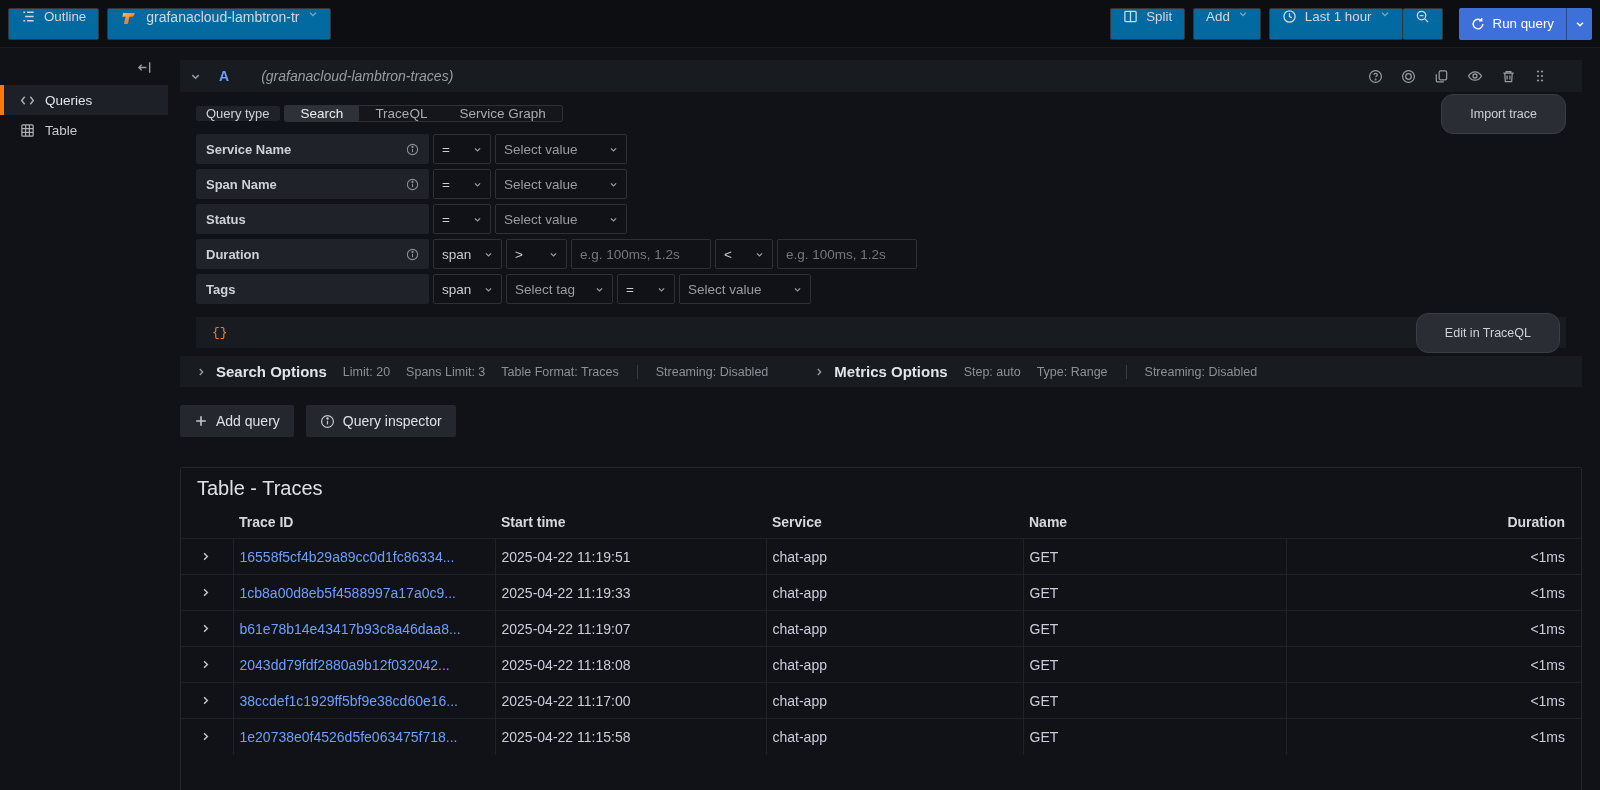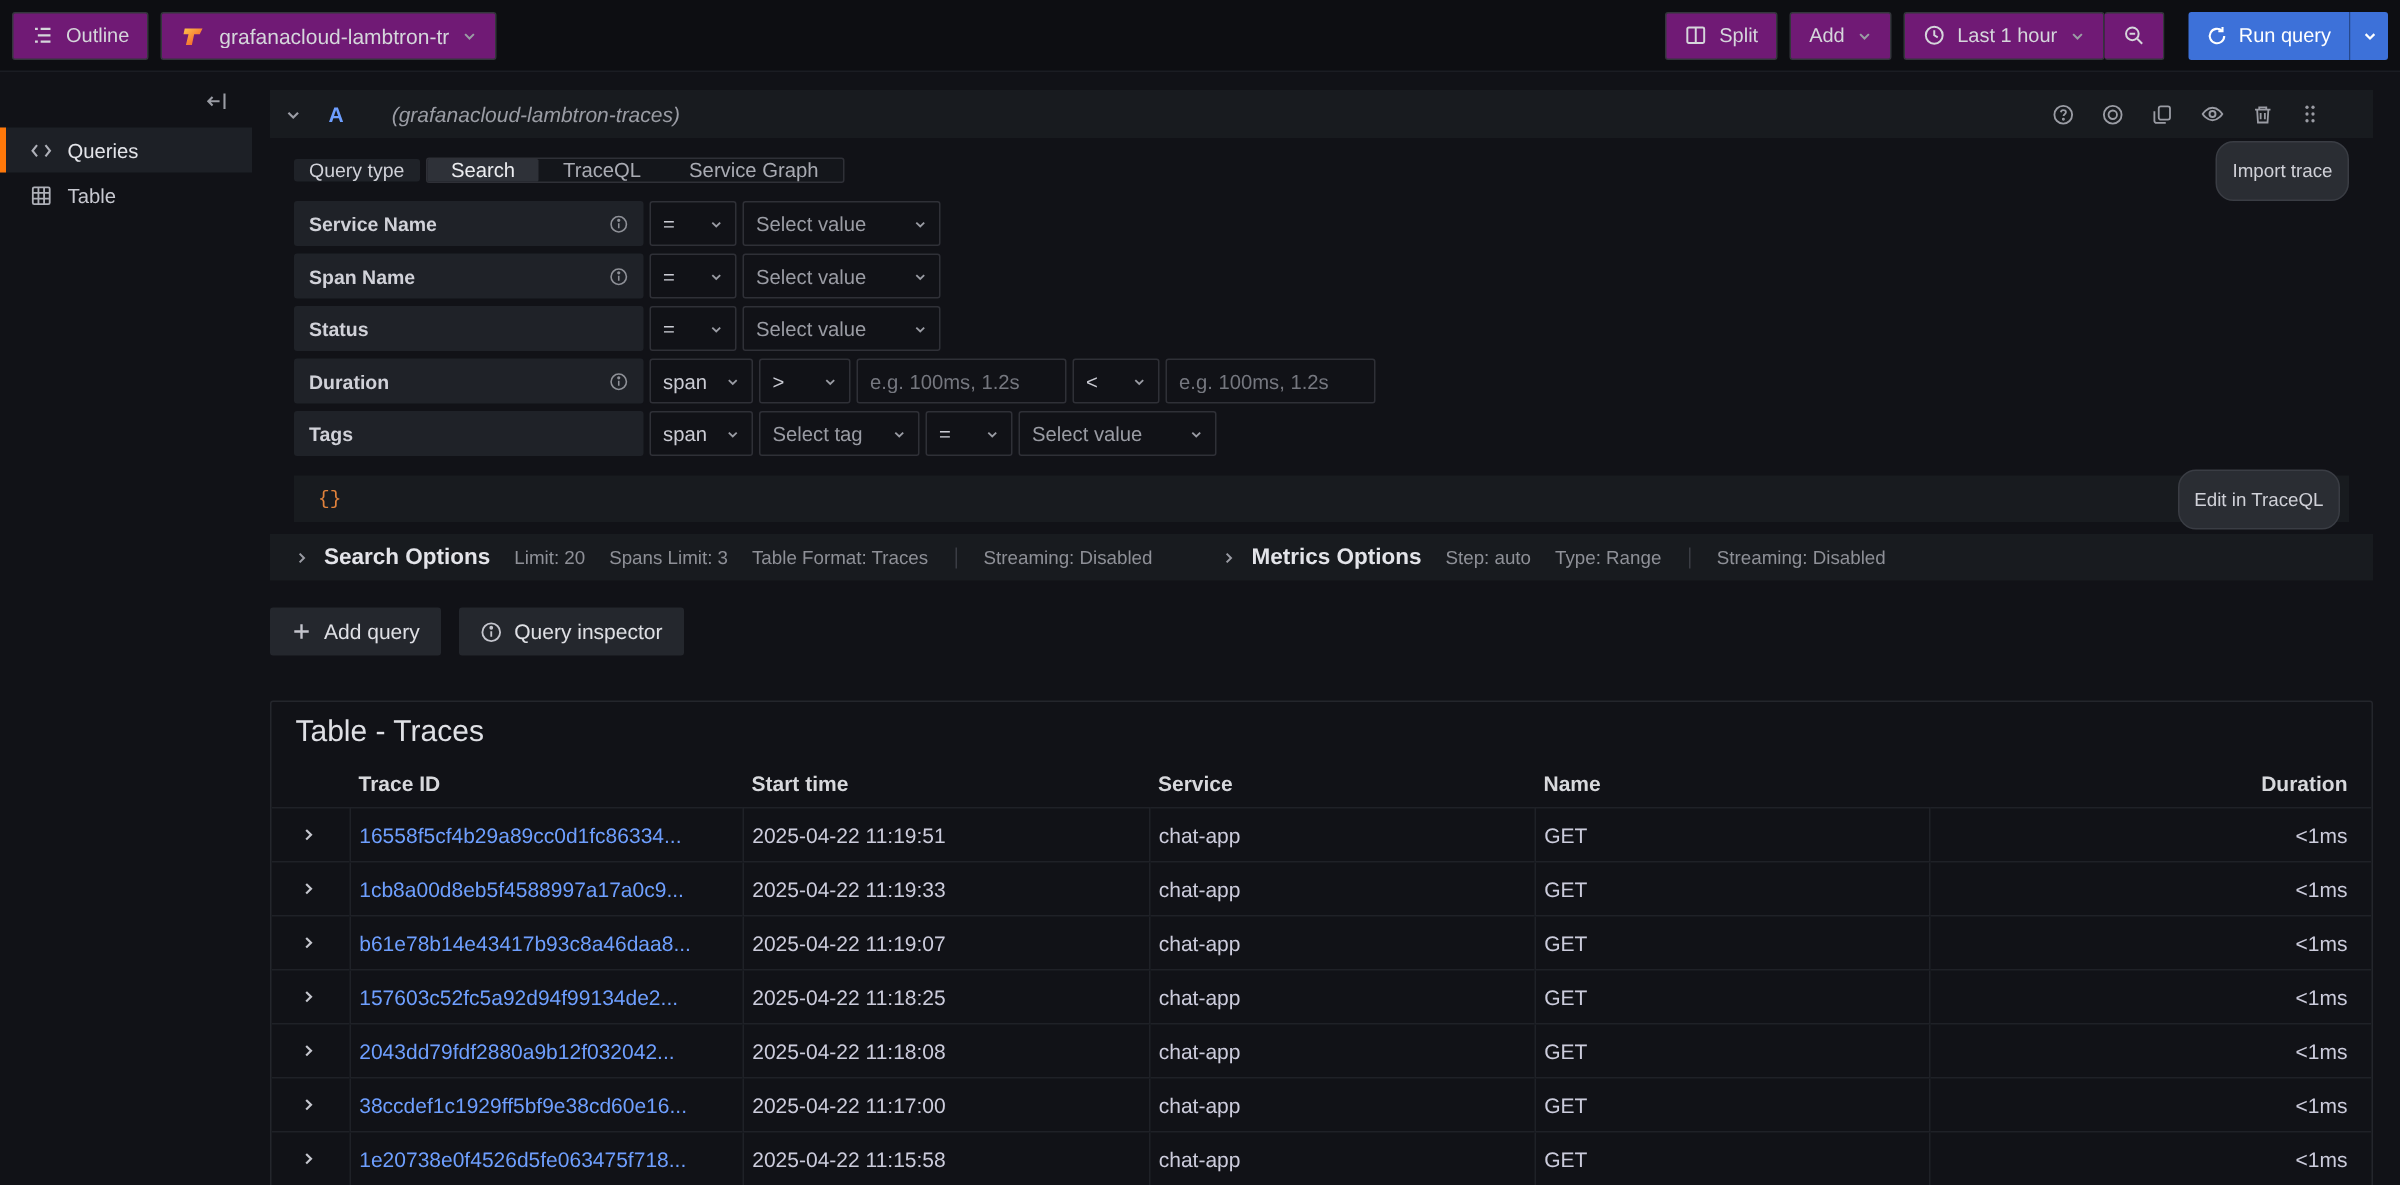--- a/index.html
+++ b/index.html
@@ -11,22 +11,22 @@
   }
   .icon { display:inline-flex; align-items:center; justify-content:center; flex:none; }
   svg { display:block; }
 
   
   .topbar {
     height:48px; background:#0d0e12; border-bottom:1px solid #1b1d23;
     display:flex; align-items:center; padding:0 8px; gap:8px;
   }
   .tb-btn {
-    height:32px; display:flex; align-items:center; gap:8px; padding:0 12px;
-    background:#701a75; border:1px solid #34363c; border-radius:2px;
+    height:32px; display:flex; align-items:flex-start; gap:8px; padding:0 12px;
+    background:#0369a1; border:1px solid #34363c; border-radius:2px;
     color:#d5d6db; font-weight:500; cursor:pointer; white-space:nowrap;
   }
   .ds-picker { width:224px; justify-content:flex-start; }
   .ds-picker .ds-name { flex:1; overflow:hidden; white-space:nowrap; font-weight:500; }
   .tb-spacer { flex:1; }
   .tb-group { display:flex; }
   .tb-group .tb-btn + .tb-btn { border-left:none; }
   .run-group { display:flex; margin-left:8px; }
   .run-btn {
     height:32px; display:flex; align-items:center; gap:8px; padding:0 12px;
@@ -91,21 +91,21 @@
 
   .tabs-row { display:flex; align-items:center; justify-content:space-between; margin-bottom:5px; height:31px; }
   .tabs-left { display:flex; align-items:center; gap:4px; height:30px; }
   .radio-group { display:flex; border:1px solid #2f3037; border-radius:2px; background:#14161b; }
   .radio-item {
     display:flex; align-items:center; padding:0 16px; color:#a9abb3; font-weight:500;
     font-size:13.5px; cursor:pointer; border-radius:1px;
   }
   .radio-item.active { background:#2e3138; color:#ecedf0; }
   .sm-btn {
-    height:40px; display:flex; align-items:center; gap:6px; padding:0 10px;
+    height:40px; display:flex; align-items:center; gap:6px; padding:0 28px;
     background:#2a2d33; border:1px solid #3a3d44; border-radius:12px;
     color:#d0d1d8; font-size:12.5px; font-weight:500; cursor:pointer; align-self:center;
   }
 
   .traceql-row {
     margin:13px 0 0 0; height:31px; background:#181b1f; display:flex;
     align-items:center; justify-content:space-between; padding:0 6px 0 16px;
   }
   .traceql-code { color:#e0823c; font-family:"Liberation Mono","DejaVu Sans Mono",monospace; font-size:13px; }
 
@@ -614,32 +614,20 @@
             <td>chat-app</td>
             <td>GET</td>
             <td>&lt;1ms</td>
           </tr>
           <tr>
             <td class="expand-cell"><span class="icon">
                   <svg width="11" height="11" viewBox="0 0 12 12" fill="none" stroke="currentColor" stroke-width="1.6">
                     <path d="M4.5 2.5L8 6l-3.5 3.5"></path>
                   </svg>
                 </span></td>
-            <td><a class="trace-link">157603c52fc5a92d94f99134de2...</a></td>
-            <td>2025-04-22 11:18:25</td>
-            <td>chat-app</td>
-            <td>GET</td>
-            <td>&lt;1ms</td>
-          </tr>
-          <tr>
-            <td class="expand-cell"><span class="icon">
-                  <svg width="11" height="11" viewBox="0 0 12 12" fill="none" stroke="currentColor" stroke-width="1.6">
-                    <path d="M4.5 2.5L8 6l-3.5 3.5"></path>
-                  </svg>
-                </span></td>
             <td><a class="trace-link">2043dd79fdf2880a9b12f032042...</a></td>
             <td>2025-04-22 11:18:08</td>
             <td>chat-app</td>
             <td>GET</td>
             <td>&lt;1ms</td>
           </tr>
           <tr>
             <td class="expand-cell"><span class="icon">
                   <svg width="11" height="11" viewBox="0 0 12 12" fill="none" stroke="currentColor" stroke-width="1.6">
                     <path d="M4.5 2.5L8 6l-3.5 3.5"></path>

